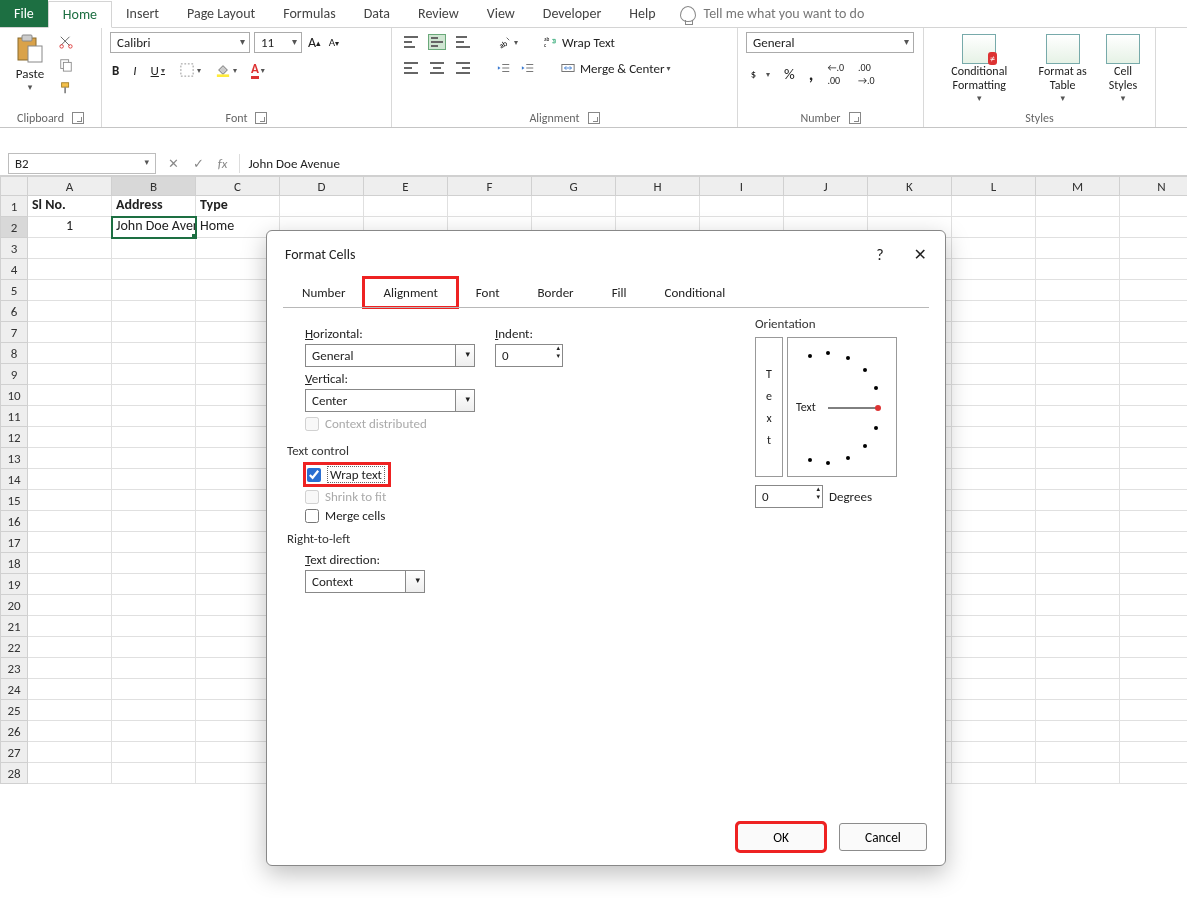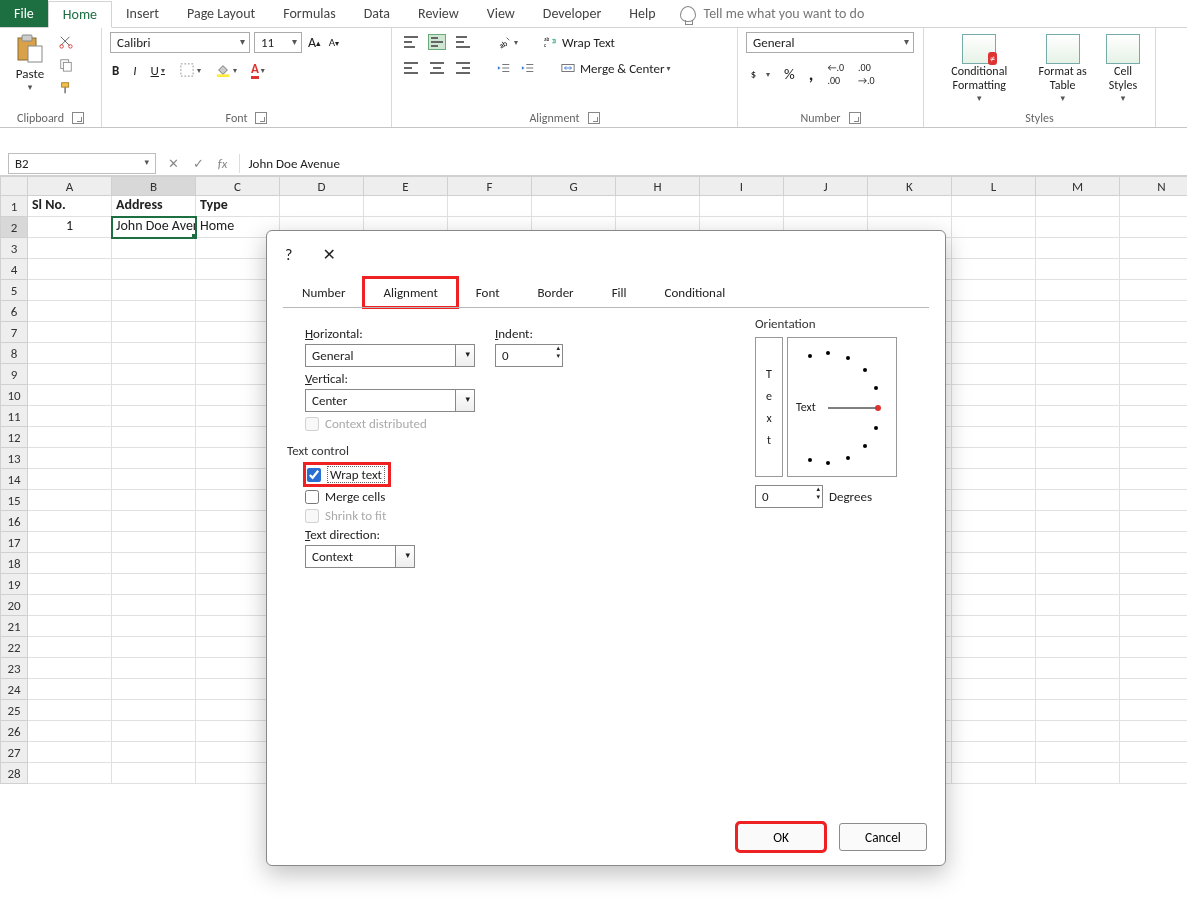--- a/index.html
+++ b/index.html
@@ -769,20 +769,21 @@
     <div class="cell" style=""></div>
     <div class="cell" style=""></div>
     <div class="cell" style=""></div>
     <div class="cell" style=""></div>
     <div class="cell" style=""></div>
     <div class="cell" style=""></div>
   </div>
 
 <div class="dlg-back">
   <div class="dlg-title">
+    <span class="t">Format Cells</span>
     <span class="dlg-help">?</span>
     <span class="dlg-close">✕</span>
   </div>
   <div class="dlg-tabs">
     <div class="dlg-tab">Number</div>
     <div class="dlg-tab active hl">Alignment</div>
     <div class="dlg-tab">Font</div>
     <div class="dlg-tab">Border</div>
     <div class="dlg-tab">Fill</div>
     <div class="dlg-tab">Conditional</div>
@@ -809,32 +810,33 @@
           <div class="spin">0</div>
         </div>
       </div>
     </div>
 
     <div class="section-h">Text control</div>
     <div class="chk hl" style="width:fit-content;padding:2px 4px 2px 2px">
         <input type="checkbox" checked="" style="accent-color: rgb(42, 110, 209);">
         <span style="border:1px dotted #666;padding:0 2px"><span class="u">W</span>rap text</span>
       </div>
+    <div class="chk dis">
+        <input type="checkbox" disabled="" style="">
+        <span>Shrin<span class="u">k</span> to fit</span>
+      </div>
     <div class="chk">
         <input type="checkbox" style="">
         <span><span class="u">M</span>erge cells</span>
       </div>
-    <div class="chk dis">
-        <input type="checkbox" disabled="" style="">
-        <span>Shrin<span class="u">k</span> to fit</span>
-      </div>
-
+
+    <div class="section-h">Right-to-left</div>
     <div class="fld-row">
       <span class="lbl"><span class="u">T</span>ext direction:</span>
-      <div class="combo" style="width:110px">Context</div>
+      <div class="combo" style="width:120px">Context</div>
     </div>
 
     <div class="orient">
       <div class="section-h" style="margin-top:0">Orientation</div>
       <div class="orient-boxes">
         <div class="ob1">
             <span>T</span>
             <span>e</span>
             <span>x</span>
             <span>t</span>

